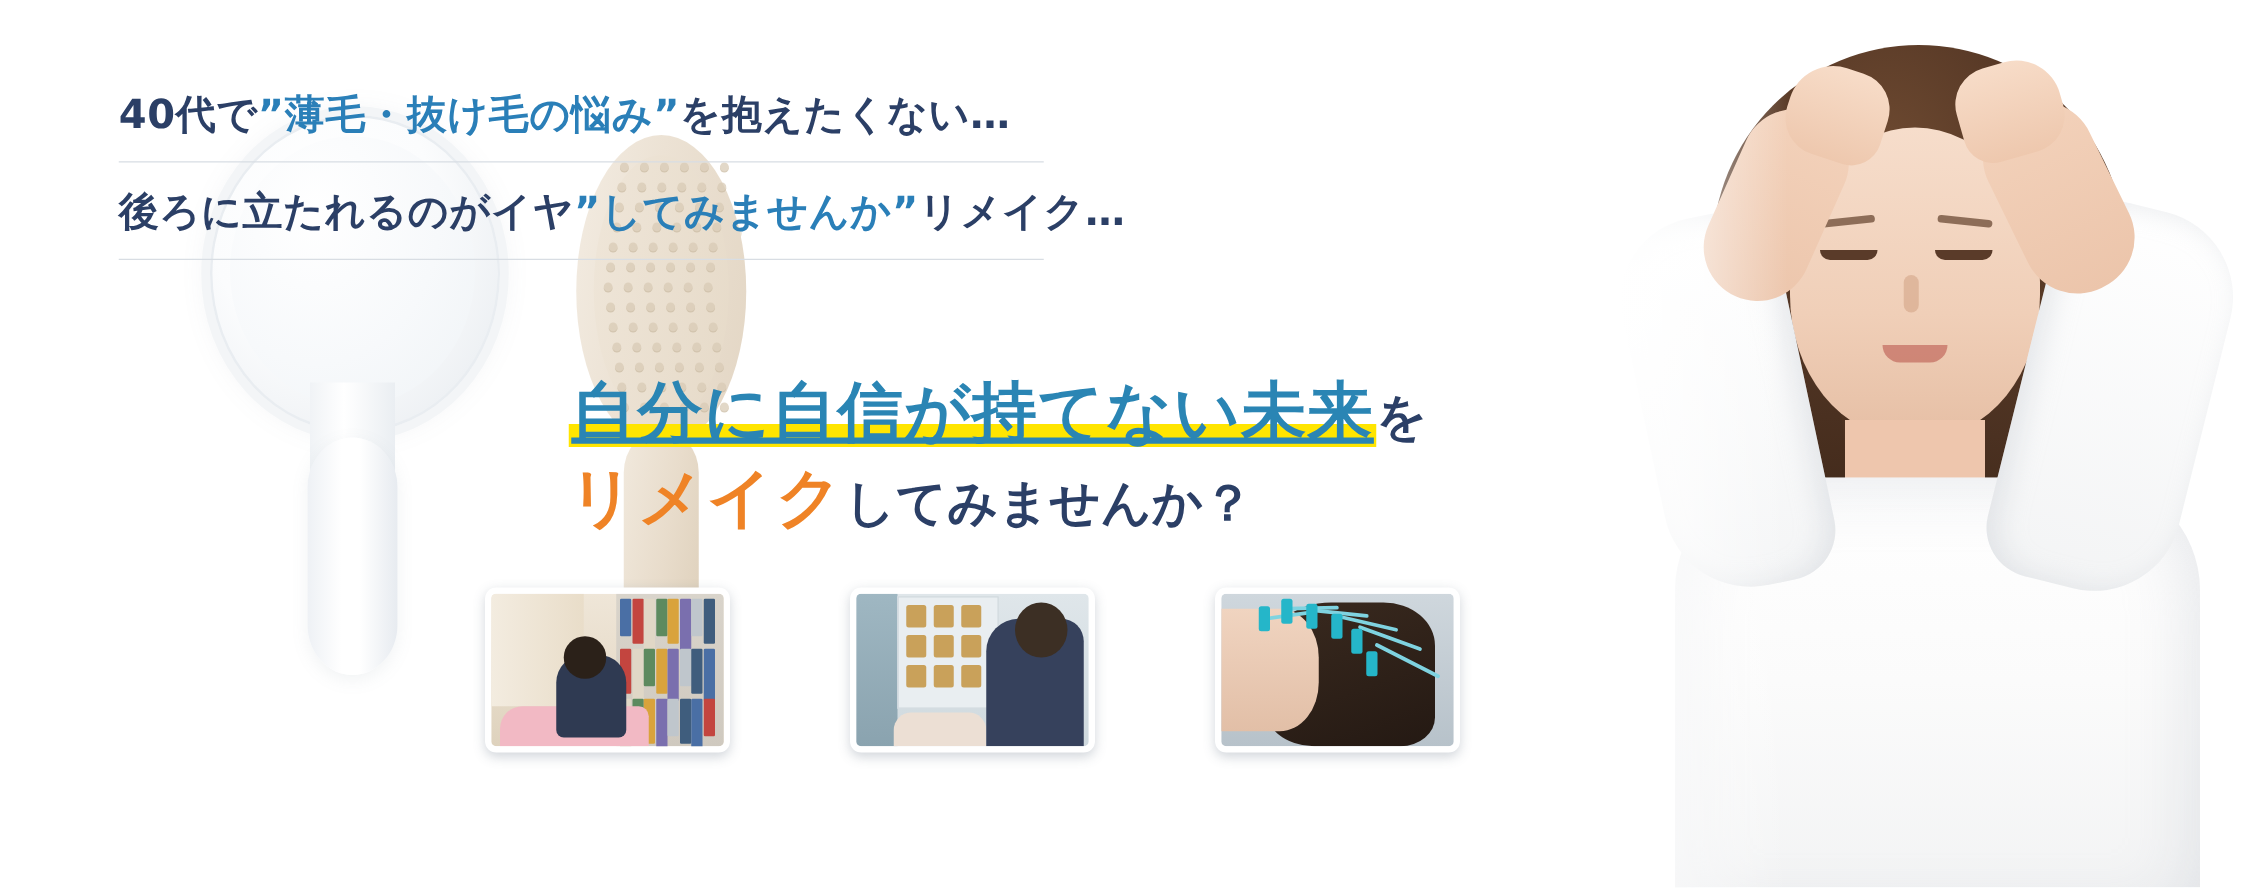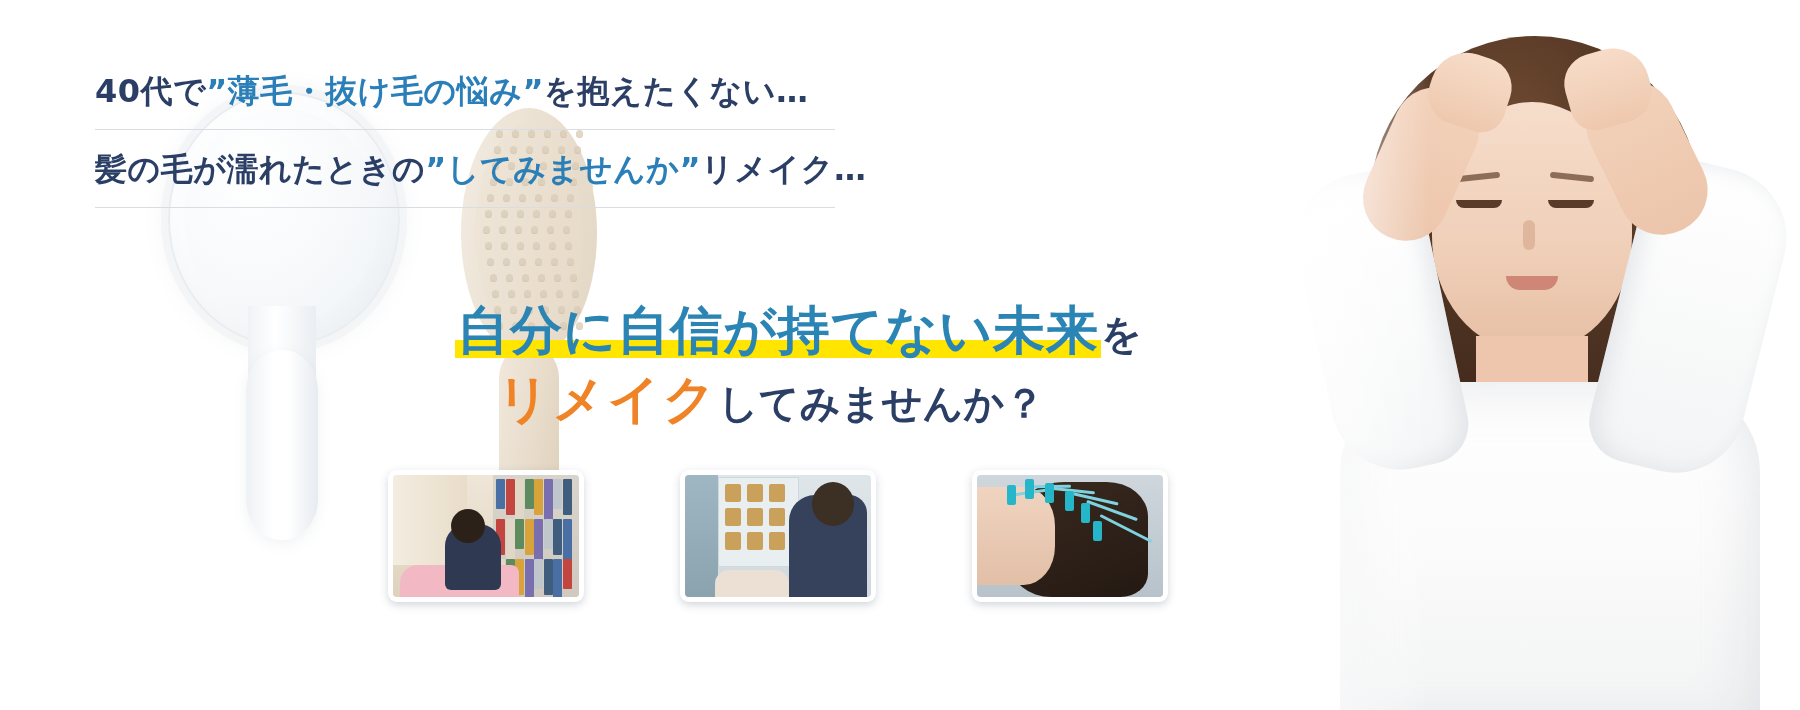--- a/index.html
+++ b/index.html
@@ -85,24 +85,25 @@
   #headline{position:absolute;left:455px;top:300px;width:740px;}
   .hl-line{
     font-family:"DejaVu Sans","Liberation Sans",sans-serif;
     font-weight:700;white-space:nowrap;line-height:1.18;
   }
   .hl-big{font-size:52px;letter-spacing:1px;}
   .hl-mark{
     color:#2a85b4;
     background:linear-gradient(transparent 66%, #ffe500 66%, #ffe500 96%, transparent 96%);
     padding:0 2px;
+    text-decoration:underline;
   }
   .hl-tail{color:#2b3f66;font-size:40px;}
   .hl-orange{color:#ef8326;font-size:52px;letter-spacing:2px;}
-  .hl-line2{margin-top:8px;margin-left:42px;}
+  .hl-line2{margin-top:8px;}
 
   
   #hero{position:absolute;right:0;top:0;width:560px;height:710px;overflow:hidden;}
   #hero .bg-wash{
     position:absolute;inset:0;
     background:linear-gradient(90deg,#ffffff 0%, #ffffff 10%, rgba(255,255,255,0) 34%);
     z-index:6;
   }
   #hero .figure{
     position:absolute;left:40px;top:24px;width:520px;height:690px;
@@ -341,21 +342,21 @@
   </div>
 
   <div id="bullets">
     <div class="bullet-row">
       <div class="bullet-text">
         <span class="nv">40代で</span><span class="bl">”薄毛・抜け毛の悩み”</span><span class="nv">を抱えたくない…</span>
       </div>
     </div>
     <div class="bullet-row">
       <div class="bullet-text">
-        <span class="nv">髪の毛が濡れたときの</span><span class="bl">”してみませんか”</span><span class="nv">リメイク…</span>
+        <span class="nv">後ろに立たれるのがイヤ</span><span class="bl">”してみませんか”</span><span class="nv">リメイク…</span>
       </div>
     </div>
   </div>
 
   <div id="headline">
     <div class="hl-line hl-big"><span class="hl-mark">自分に自信が持てない未来</span><span class="hl-tail">を</span></div>
     <div class="hl-line hl-line2"><span class="hl-orange">リメイク</span><span class="hl-tail">してみませんか？</span></div>
   </div>
 
   <div id="thumbs">

